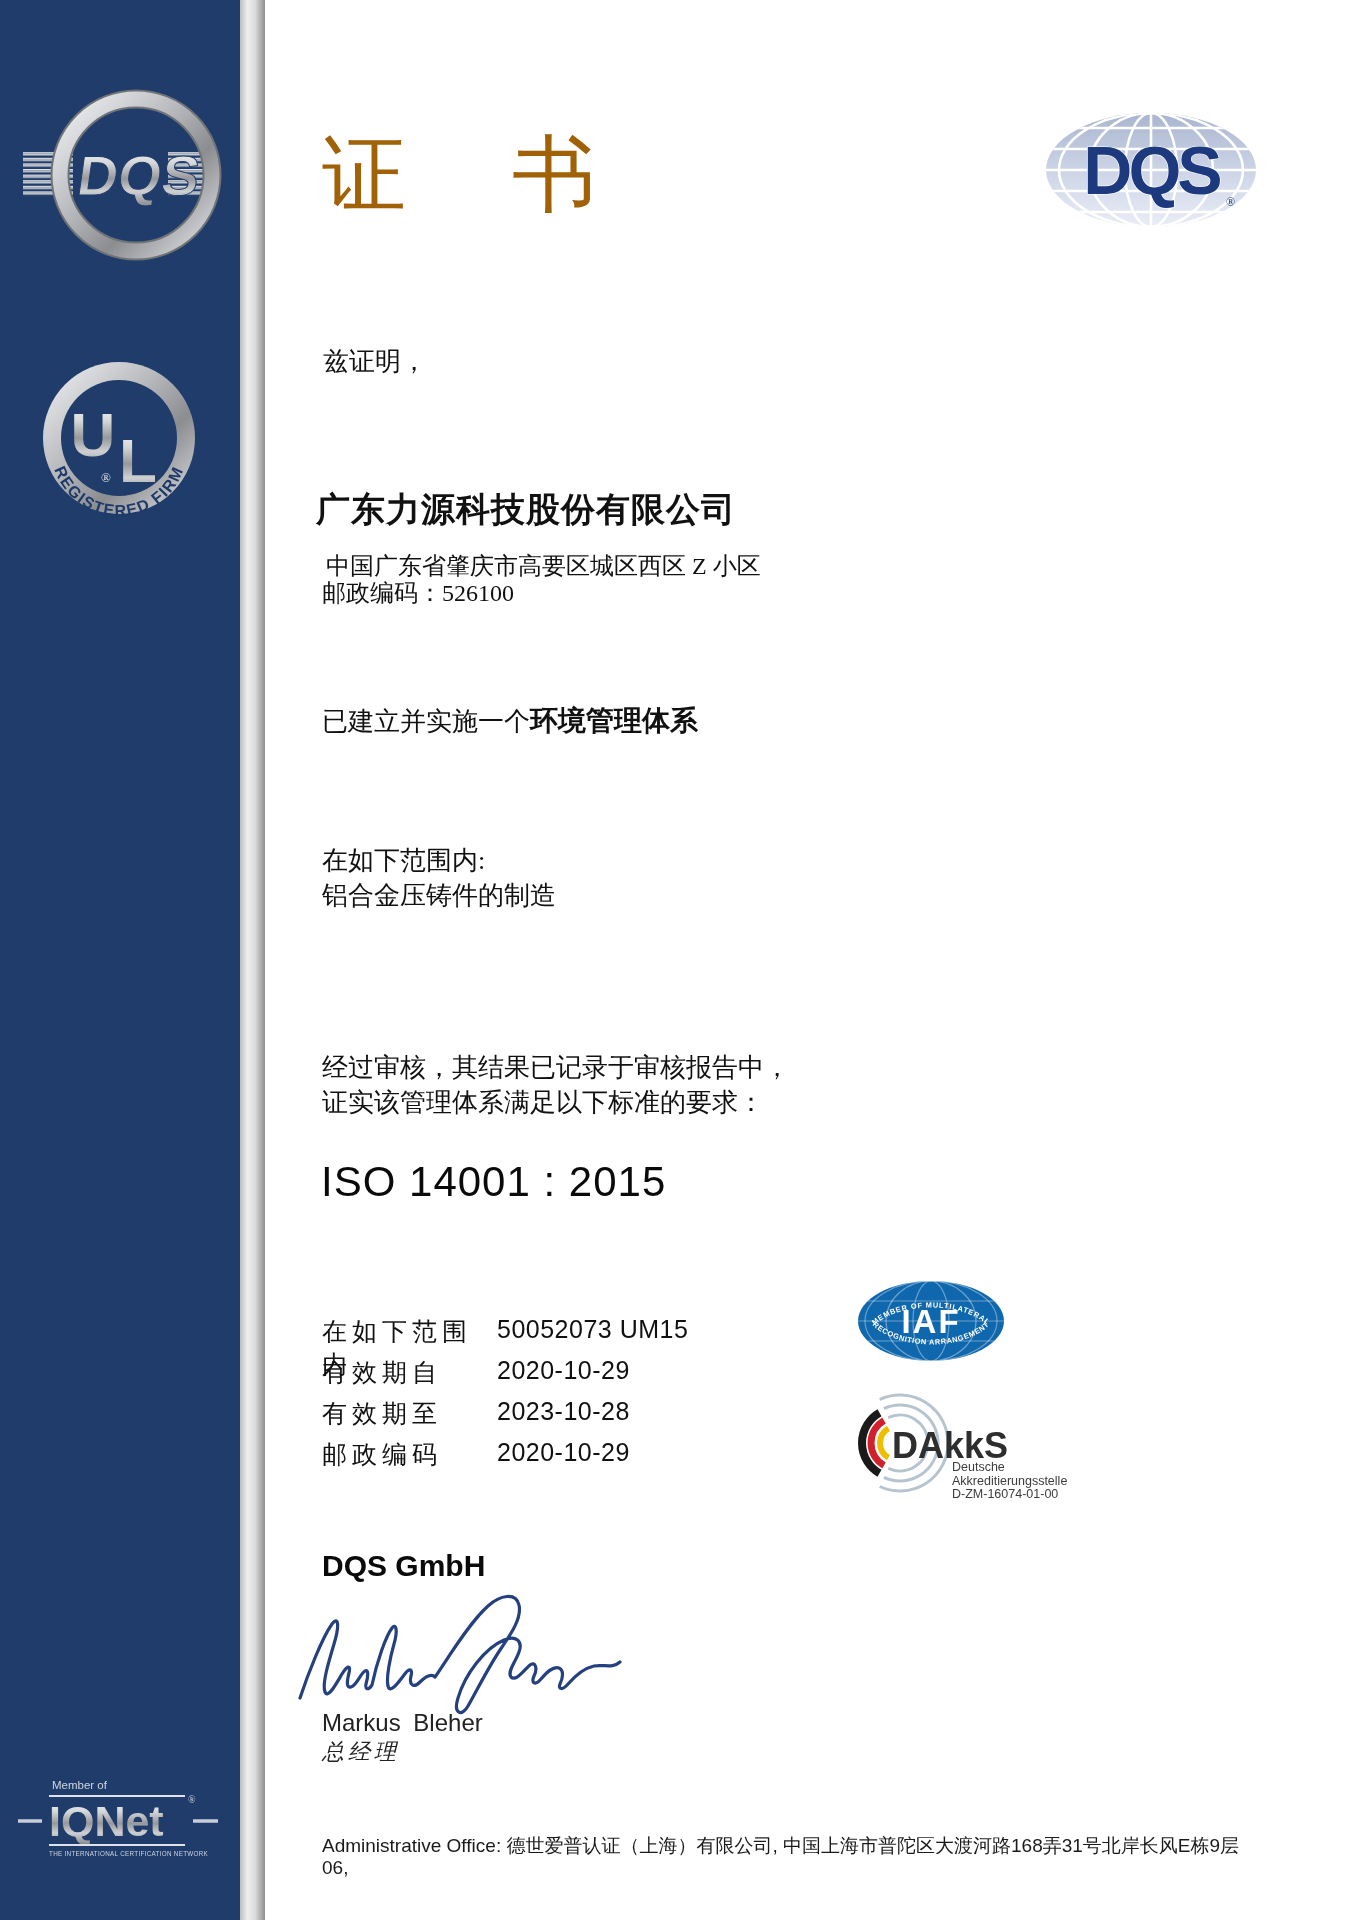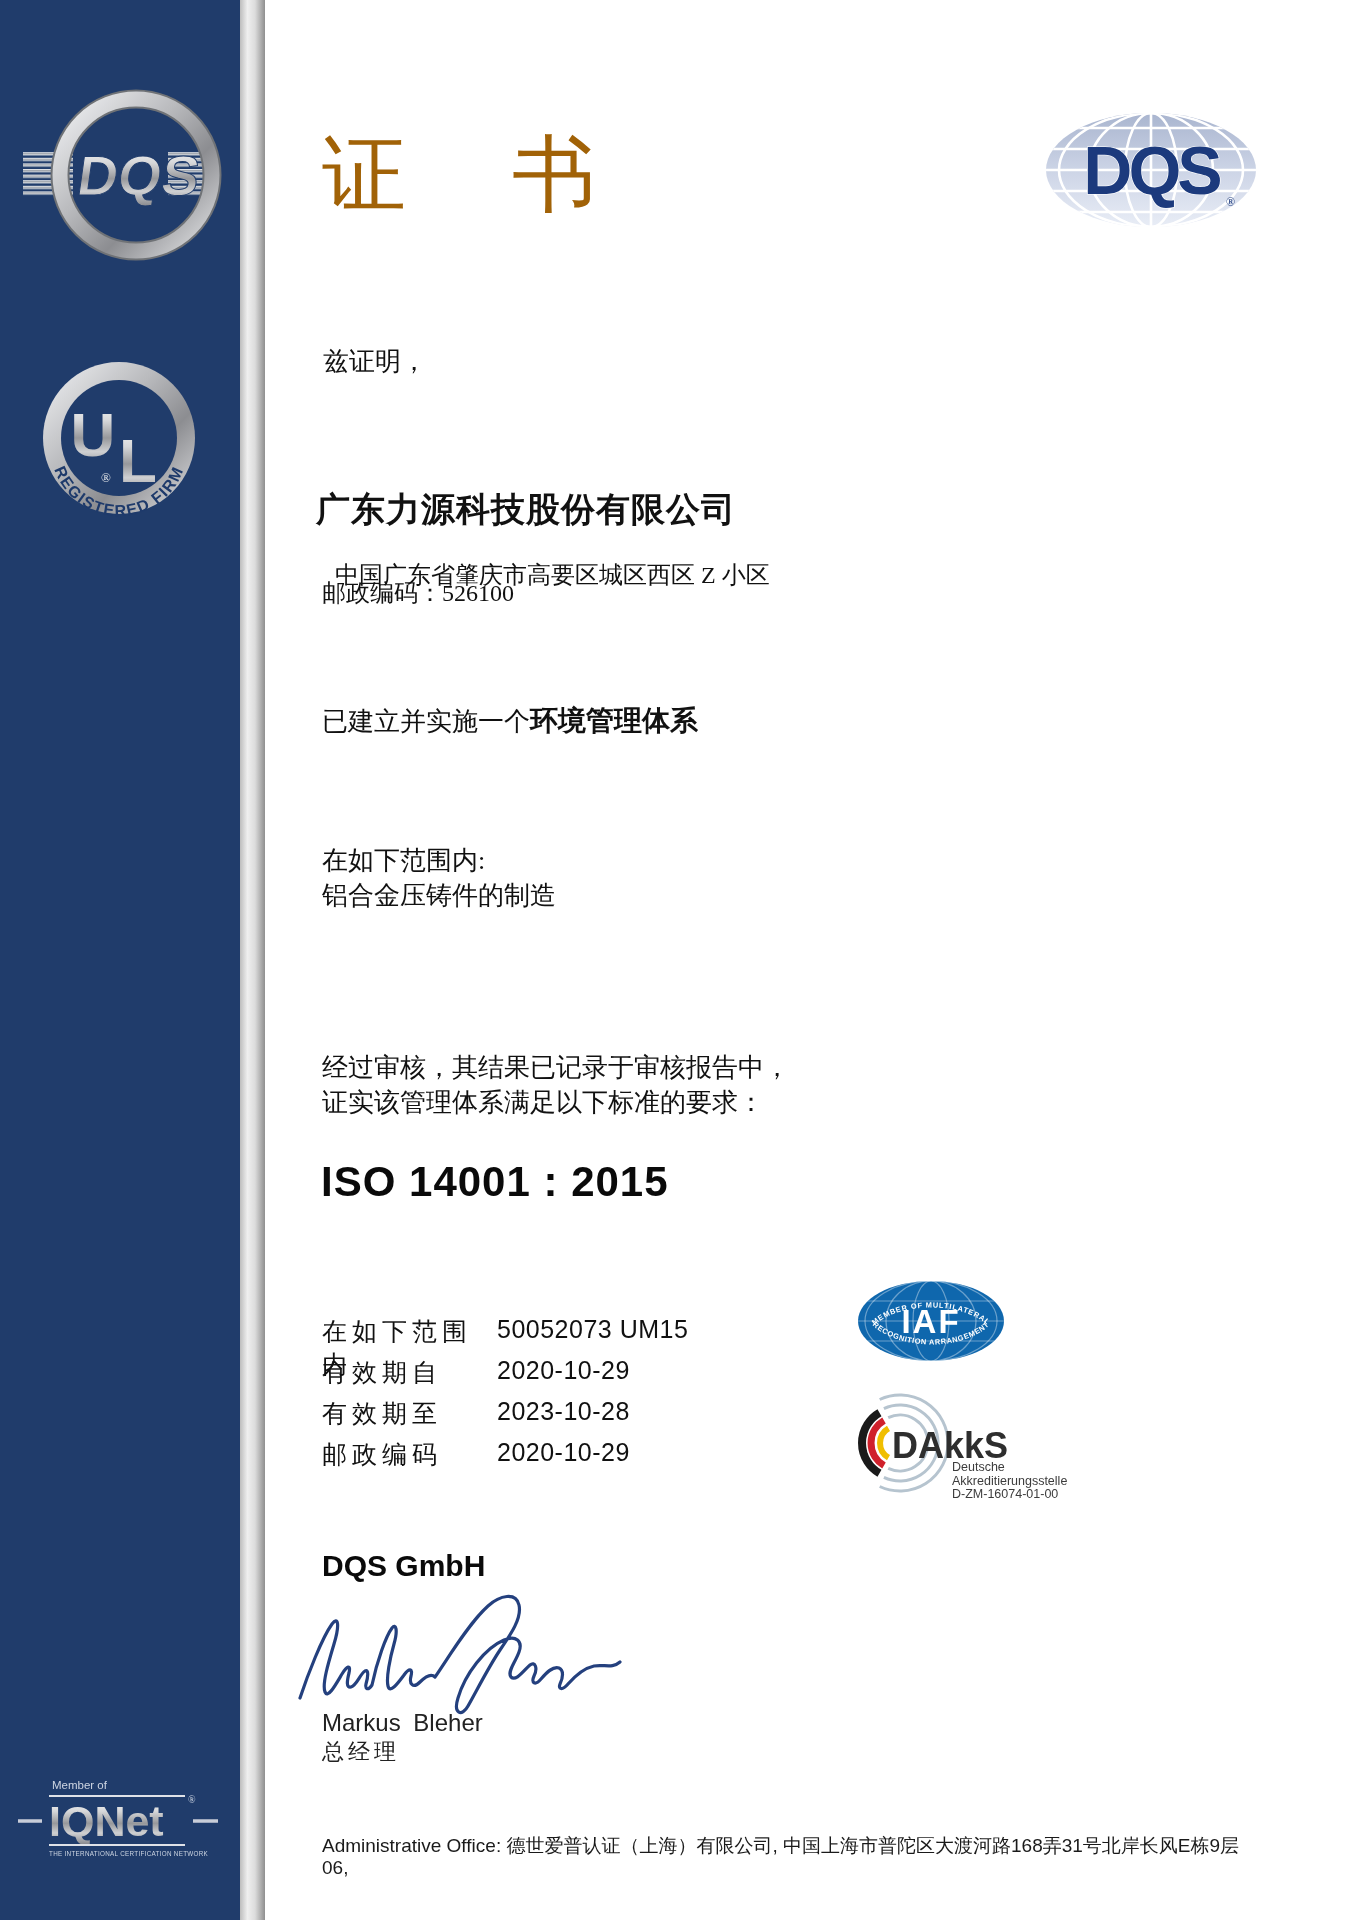--- a/index.html
+++ b/index.html
@@ -9,27 +9,27 @@
   .sidebar{position:absolute;left:0;top:0;width:240px;height:1920px;background:#203c6b;}
   .silver-band{position:absolute;left:240px;top:0;width:25px;height:1920px;
         background:linear-gradient(90deg,#bdbdbd 0%,#efefef 30%,#dcdcdc 60%,#8f8f8f 100%);}
   .serif{font-family:"Liberation Serif","DejaVu Serif",serif;}
   .title{font-size:84px;letter-spacing:106px;color:#a16207;white-space:nowrap;}
   .salutation{font-size:26px;}
   .company{font-size:34px;font-weight:bold;letter-spacing:1px;}
   .addr{font-size:24px;}
   .bodyline{font-size:26px;}
   .sysname{font-weight:bold;font-size:28px;}
-  .standard{font-family:"Liberation Sans","DejaVu Sans",sans-serif;font-weight:bold;font-size:42px;letter-spacing:1px;color:#0a0a0a;}
+  .standard{font-family:"Liberation Sans","DejaVu Sans",sans-serif;font-weight:normal;font-size:42px;letter-spacing:1px;color:#0a0a0a;}
   .detail-row{position:absolute;left:322px;display:flex;}
   .detail-label{width:150px;font-size:25px;letter-spacing:5px;}
   .detail-value{font-family:"Liberation Sans","DejaVu Sans",sans-serif;font-size:25px;letter-spacing:0.5px;margin-left:25px;}
   .issuer-name{font-family:"Liberation Sans","DejaVu Sans",sans-serif;font-weight:bold;font-size:30px;color:#0a0a0a;}
   .signer{font-family:"Liberation Sans","DejaVu Sans",sans-serif;font-size:24px;word-spacing:6px;color:#222;}
-  .signer-title{font-size:22px;letter-spacing:4px;color:#222;}
+  .signer-title{font-size:22px;letter-spacing:4px;color:#222;font-style:italic;}
   .footer{font-family:"Liberation Sans","DejaVu Sans",sans-serif;font-size:19px;line-height:22.4px;color:#1a1a1a;width:920px;white-space:pre-wrap;}
 </style>
 </head>
 <body>
 
 <div class="page">
 
   <svg width="0" height="0" style="position:absolute" aria-hidden="true">
     <defs>
       <linearGradient id="silverV" x1="0" y1="0" x2="0" y2="1">
@@ -119,21 +119,21 @@
           <line x1="113" y1="7" x2="113" y2="121"></line>
       </g>
       <text x="113" y="88" text-anchor="middle" font-family="Liberation Sans, DejaVu Sans, sans-serif" font-weight="bold" font-size="68" letter-spacing="-4" fill="#1c3a7d" stroke="#ffffff" stroke-width="1.2" paint-order="stroke">DQS</text>
       <text x="188" y="100" font-size="12" fill="#1c3a7d">®</text>
     </svg>
 
     <p class="abs serif salutation" style="left:323px;top:344px;margin:0">兹证明，</p>
 
     <h2 class="abs serif company" style="left:315px;top:486px;margin:1px">广东力源科技股份有限公司</h2>
 
-    <p class="abs serif addr" style="left:322px;top:546px;margin:13px">中国广东省肇庆市高要区城区西区 Z 小区</p>
+    <p class="abs serif addr" style="left:322px;top:546px;margin:4px">中国广东省肇庆市高要区城区西区 Z 小区</p>
     <p class="abs serif addr" style="left:322px;top:577px;margin:0">邮政编码：526100</p>
 
     <p class="abs serif bodyline" style="left:322px;top:702px;margin:0">
       <span>已建立并实施一个</span><span class="sysname">环境管理体系</span>
     </p>
 
     <p class="abs serif bodyline" style="left:322px;top:843px;margin:0">在如下范围内:</p>
     <p class="abs serif bodyline" style="left:322px;top:878px;margin:0">铝合金压铸件的制造</p>
 
     <p class="abs serif bodyline" style="left:322px;top:1050px;margin:0">经过审核，其结果已记录于审核报告中，</p>

